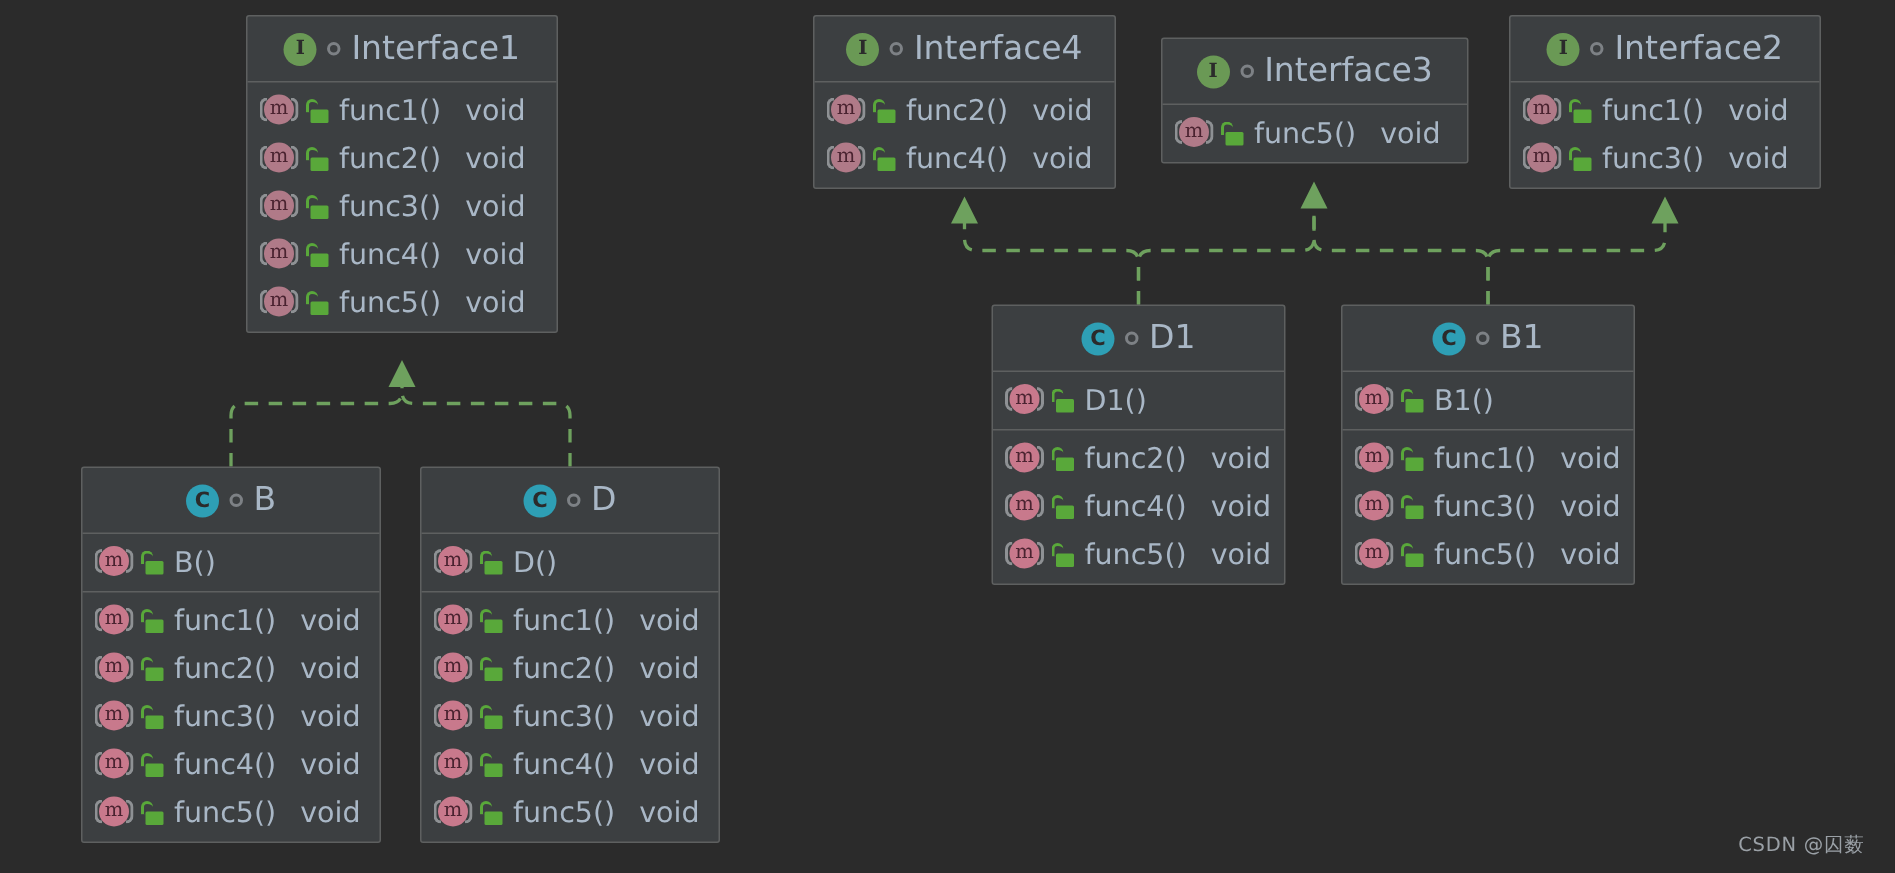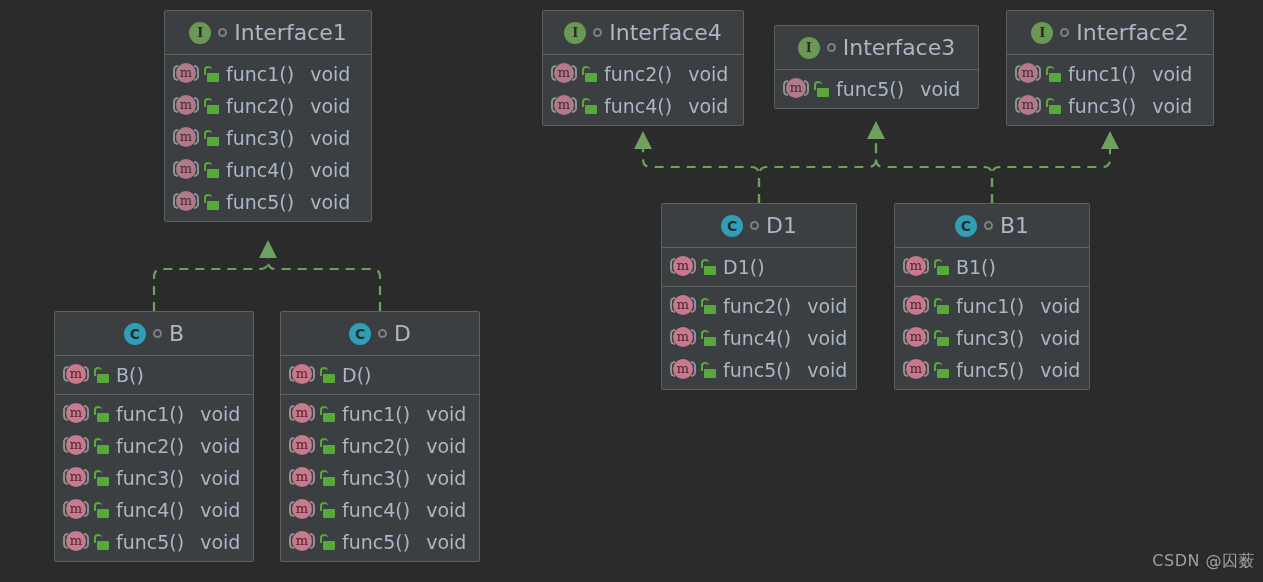--- a/index.html
+++ b/index.html
@@ -162,24 +162,24 @@
     border: 2px solid #59a83a;
     border-bottom: none;
     border-right: none;
     border-radius: 5px 5px 0 0;
     box-sizing: border-box;
   }
 
   
   #watermark {
     position: absolute;
-    right: 8px;
+    right: 20px;
     bottom: 10px;
     color: #9aa0a6;
-    font-size: 16px;
+    font-size: 13px;
     letter-spacing: 0.5px;
   }
 </style>
 </head>
 <body>
 
 <div id="canvas">
 
   <svg id="wires" viewBox="0 0 1263 582" width="1263" height="582">
     <defs>

